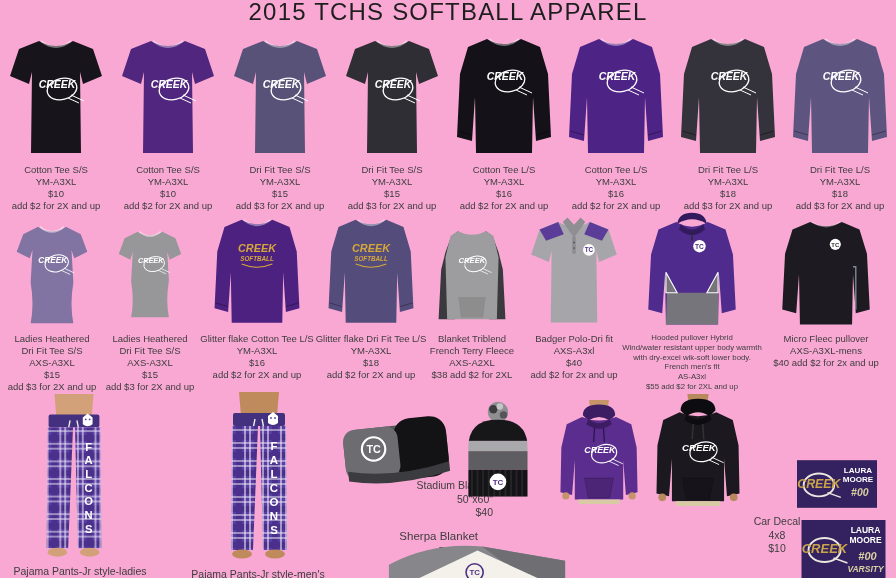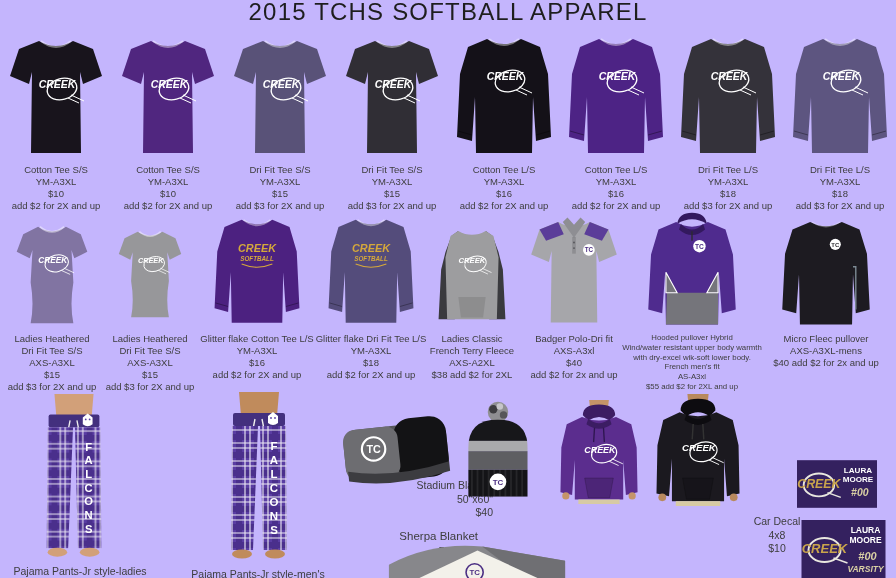--- a/index.html
+++ b/index.html
@@ -1,16 +1,16 @@
 <!DOCTYPE html>
 <html><head>
 <meta charset="utf-8">
 <style>
   html,body{margin:0;padding:0;background:#e8e8e8}
-  .page{position:relative;width:896px;height:578px;background:#c4b5fd;overflow:hidden;
+  .page{position:relative;width:896px;height:578px;background:#f9a8d4;overflow:hidden;
         font-family:"Liberation Sans",sans-serif;margin:0 auto}
   .title{position:absolute;top:-2px;left:0;width:100%;text-align:center;
          font-size:24px;font-weight:400;letter-spacing:1.2px;color:#1e1e1e}
   .row{position:absolute;left:0;width:896px;display:flex}
   .row1{top:27px}
   .row2{top:209px}
   .cell{display:flex;flex-direction:column;align-items:center;flex:0 0 auto}
   .row1 .cell{width:112px}
   .art{width:100%;display:flex;justify-content:center;align-items:flex-end}
   .row1 .art{height:134px}
@@ -279,21 +279,21 @@
 <path d="M40 17 Q56 26 72 17 L81 23 L87 48 L85 120 L27 120 L25 48 L31 23 Z" fill="#9d9d9f"></path>
 <path d="M40 94 L72 94 L69 118 L43 118 Z" fill="rgba(0,0,0,.10)"></path>
             <g transform="translate(55 52) scale(0.85)">
 <ellipse cx="6" cy="4" rx="15" ry="10.5" transform="rotate(-14 6 4)" fill="none" stroke="#fff" stroke-width="1.3"></ellipse>
 <path d="M15 10 L28 16 M12 13 L23 18" stroke="#fff" stroke-width="1" fill="none"></path>
 <text x="1" y="3" font-family="Liberation Sans, sans-serif" font-size="10.5" font-weight="bold" font-style="italic" fill="#fff" text-anchor="middle">CREEK</text>
             </g>
           </svg>
         </div>
       <div class="caption">
-          <div class="cap-line">Ladies Classic</div>
+          <div class="cap-line">Blanket Triblend</div>
           <div class="cap-line">French Terry Fleece</div>
           <div class="cap-line">AXS-A2XL</div>
           <div class="cap-line">$38 add $2 for 2XL</div>
         </div>
     </div>
     <div class="cell" style="width:108px">
       <div class="art">
           <svg viewBox="0 0 112 130" width="100%" height="100%" preserveAspectRatio="xMidYMid meet">
             <path d="M39 14 Q56 24 73 14 L93 22 L102 49 L83 57 L80 45 L81 122 L31 122 L32 45 L29 57 L10 49 L19 22 Z" fill="#a6a6aa"></path>
 <path d="M19 22 L39 14 L45 27 L26 34 Z" fill="#5b3d99"></path>

